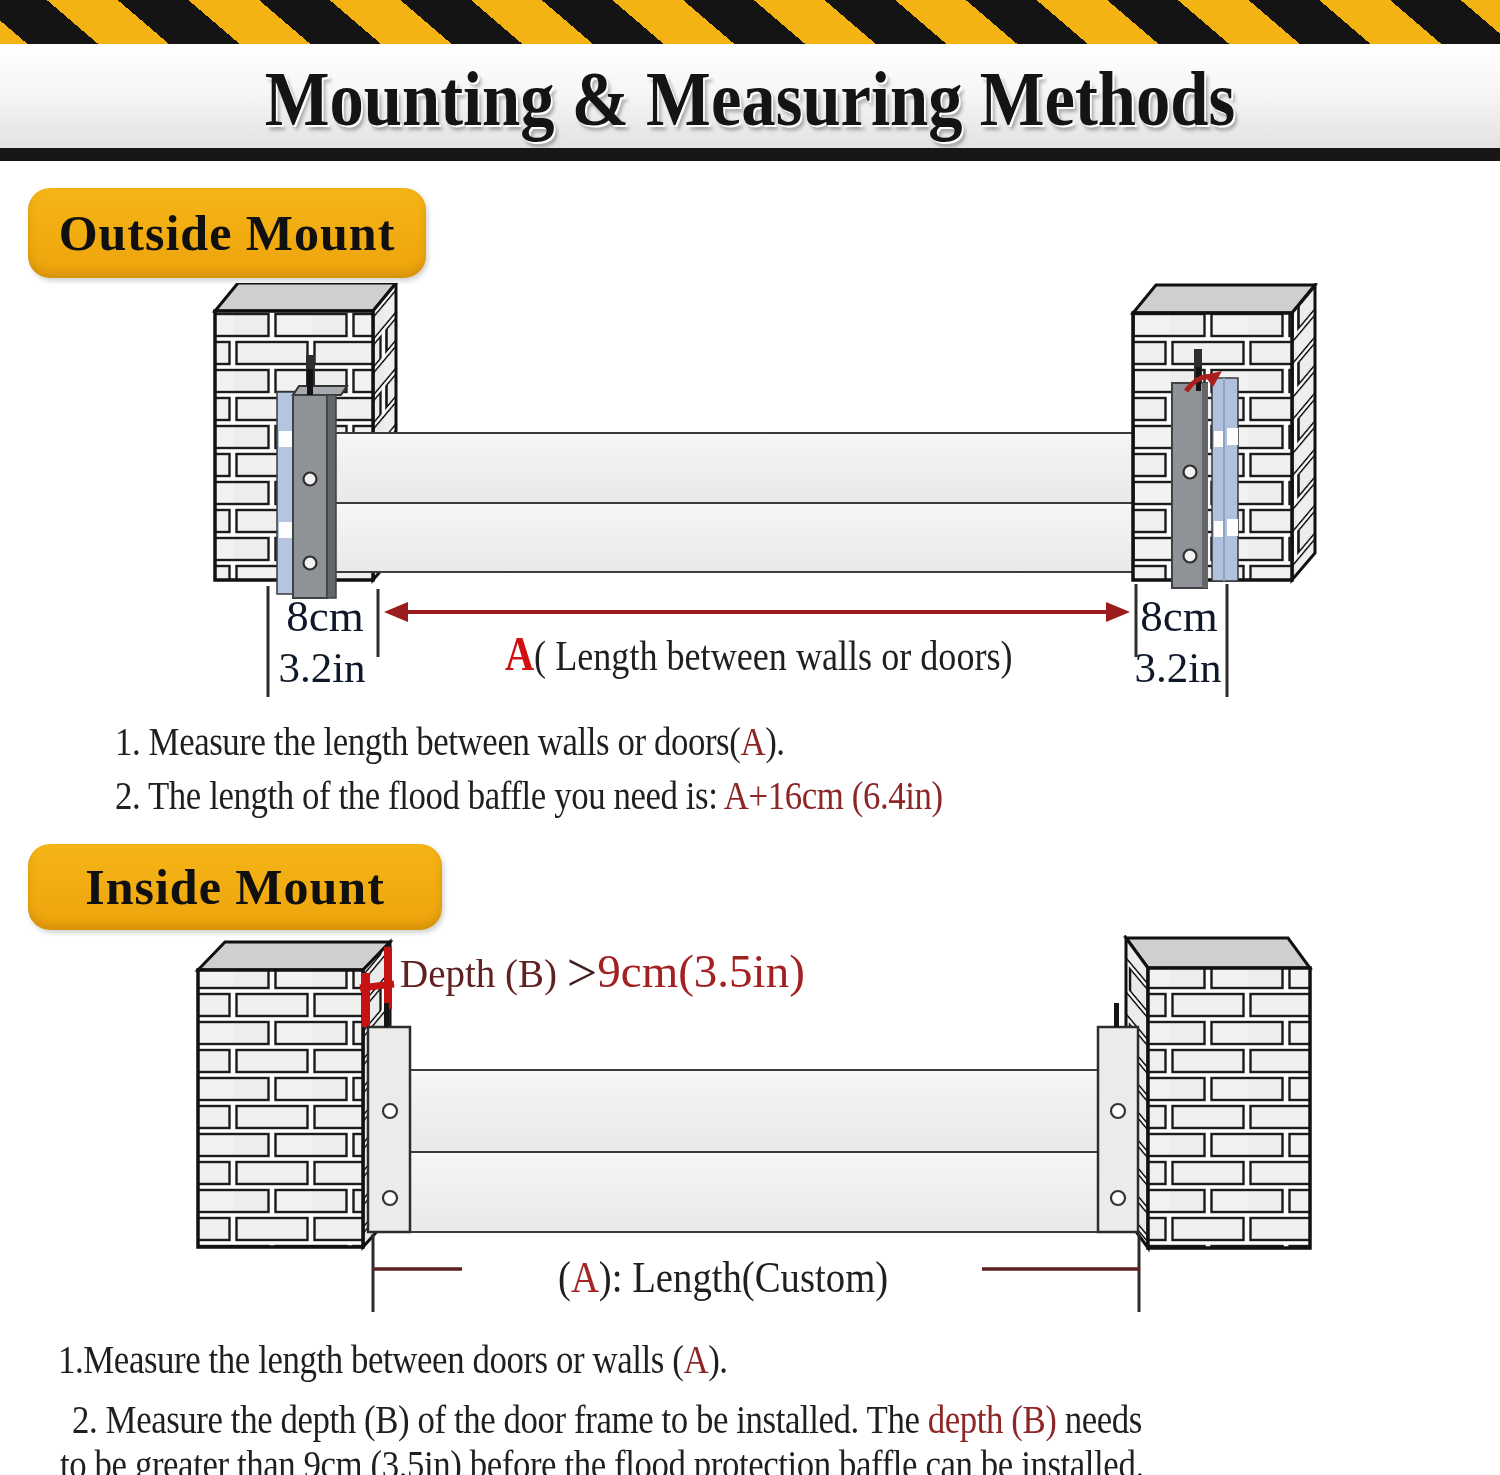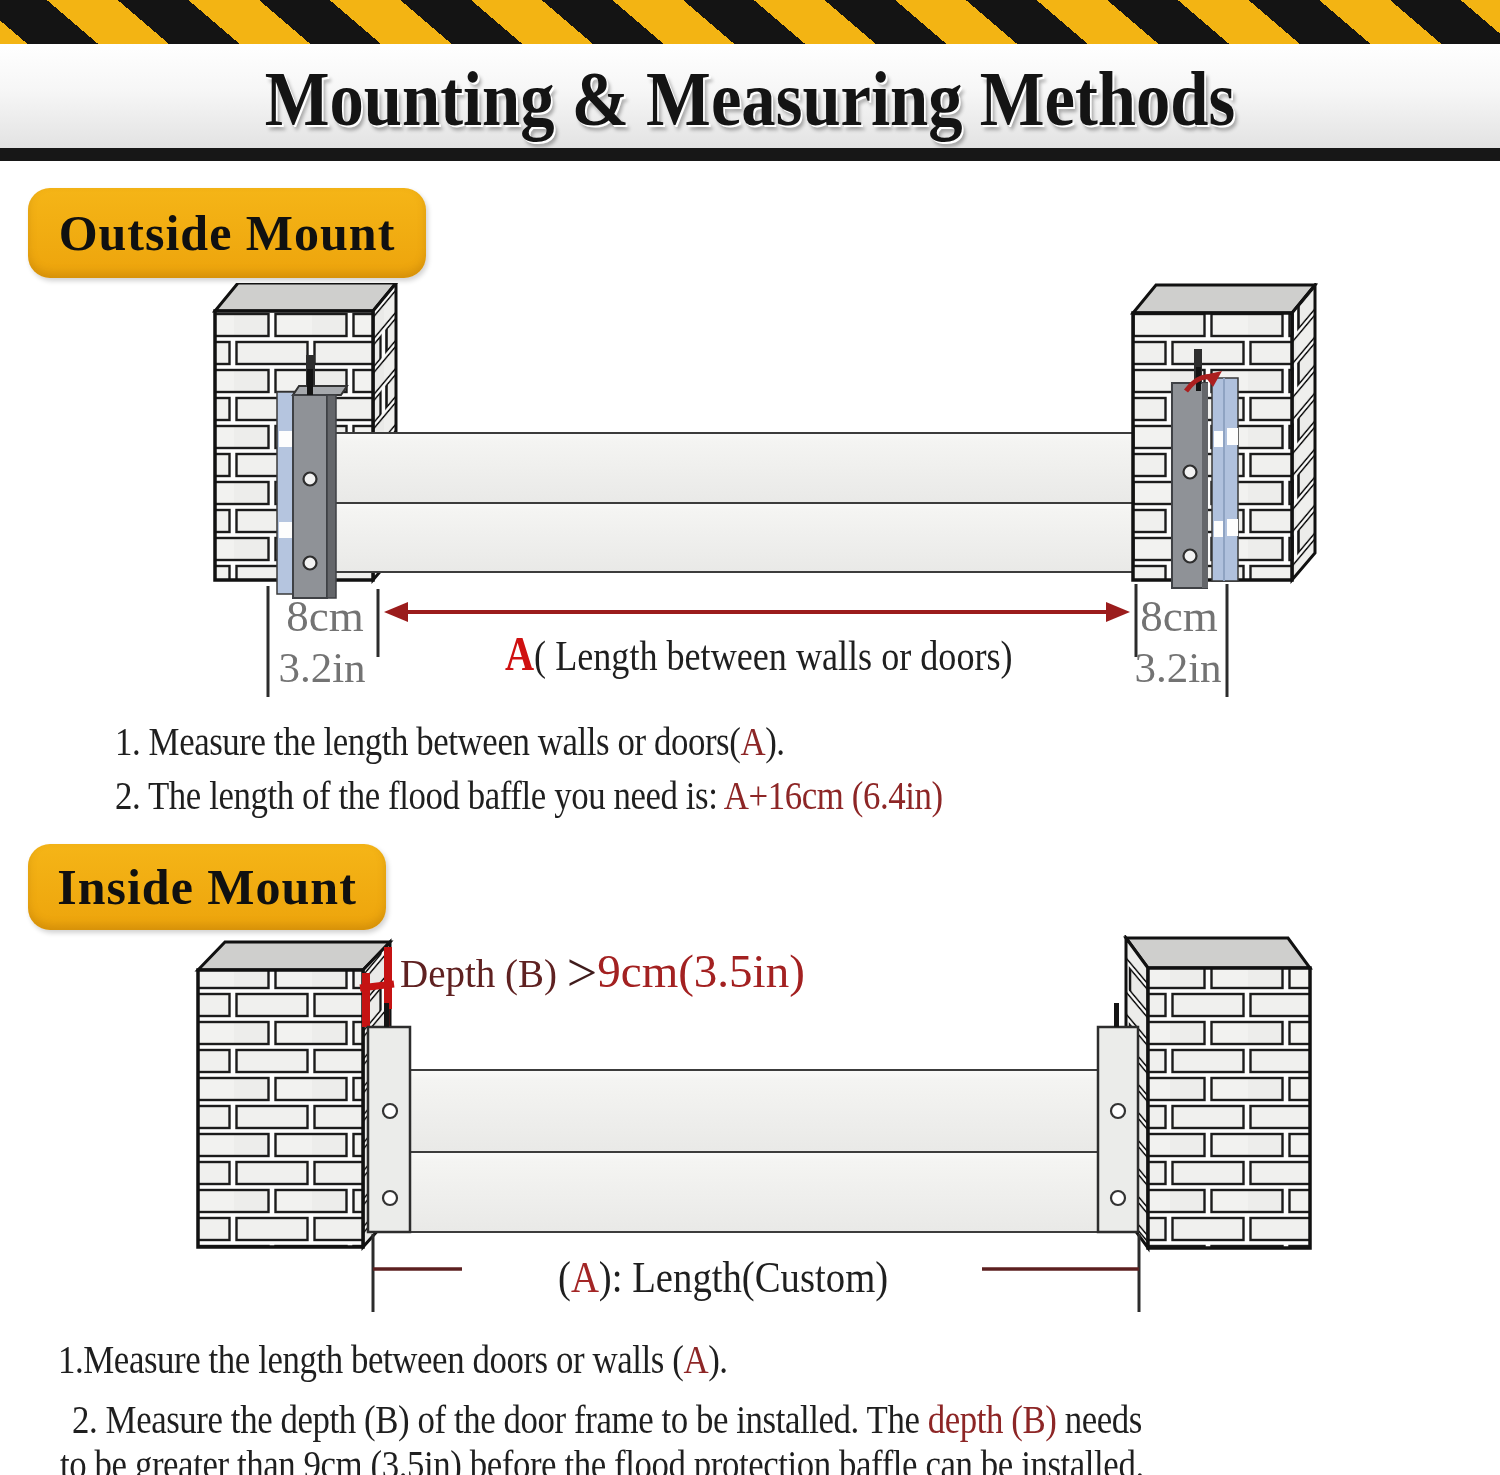--- a/index.html
+++ b/index.html
@@ -16,24 +16,24 @@
          font-size:78px;font-weight:bold;color:#141414;letter-spacing:0;
          transform:scaleX(.88);transform-origin:50% 50%;
          text-shadow:2px 2px 0 #ffffff,4px 5px 4px rgba(0,0,0,.30);}
   .divider{left:0;top:148px;width:1500px;height:13px;background:#171717;}
 
   
   .badge{background:linear-gradient(180deg,#f5b517,#eda40c);border-radius:22px;
          box-shadow:inset 0 -5px 8px rgba(140,85,0,.25),2px 3px 5px rgba(0,0,0,.18);
          text-align:center;font-weight:bold;color:#101010;letter-spacing:1px;}
   .badge-outside{left:28px;top:188px;width:398px;height:90px;line-height:90px;font-size:50px;}
-  .badge-inside{left:28px;top:844px;width:358px;height:86px;line-height:86px;font-size:50px;}
+  .badge-inside{left:28px;top:844px;width:414px;height:86px;line-height:86px;font-size:50px;}
 
   
-  .dim{font-size:45px;color:#737373;text-align:center;white-space:nowrap;line-height:1;}
+  .dim{font-size:45px;color:#0f172a;text-align:center;white-space:nowrap;line-height:1;}
   .dimlabel{white-space:nowrap;line-height:1;transform-origin:0 50%;}
   .red-a{color:#cf1111;font-weight:bold;}
   .maroon{color:#8d2626;}
   .step{font-size:41px;letter-spacing:-0.5px;line-height:1.15;white-space:nowrap;
         transform:scaleX(.85);transform-origin:0 50%;color:#1f1f1f;}
   .depthlbl{white-space:nowrap;line-height:1;}
   .depth-name{font-size:39px;color:#5f2121;}
   .depth-gt{font-size:54px;color:#3f1c1c;vertical-align:-4px;}
   .depth-val{font-size:47px;color:#a32121;margin-top:27px;}
 </style>

